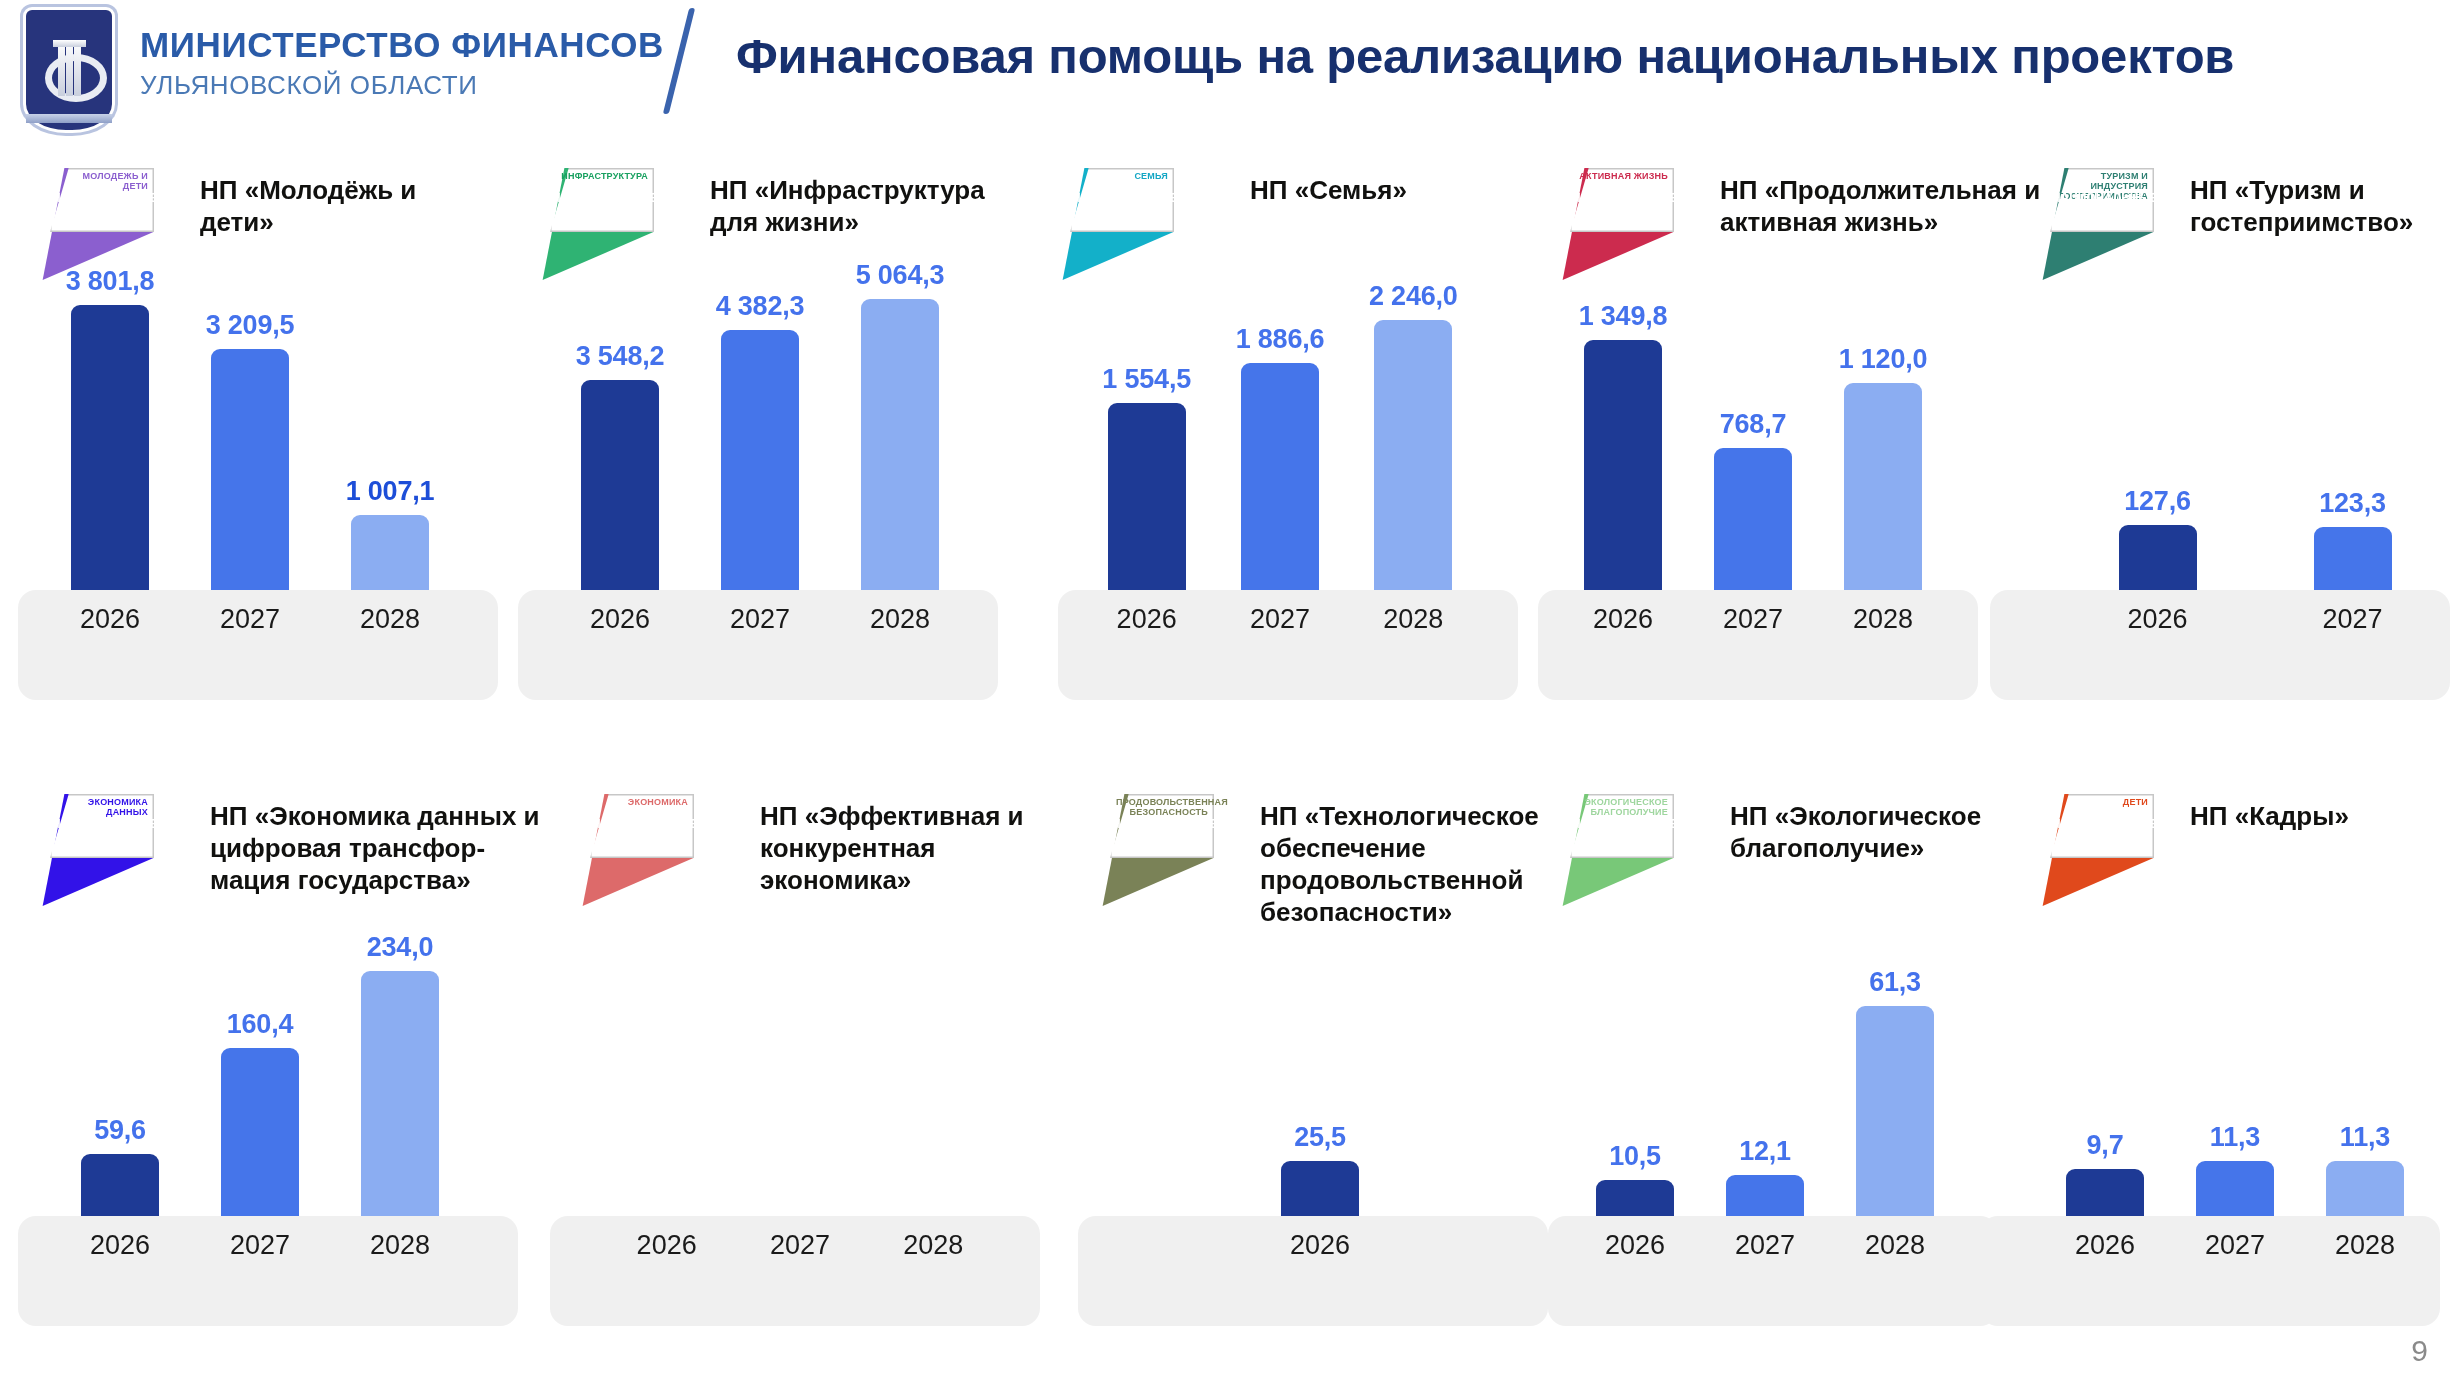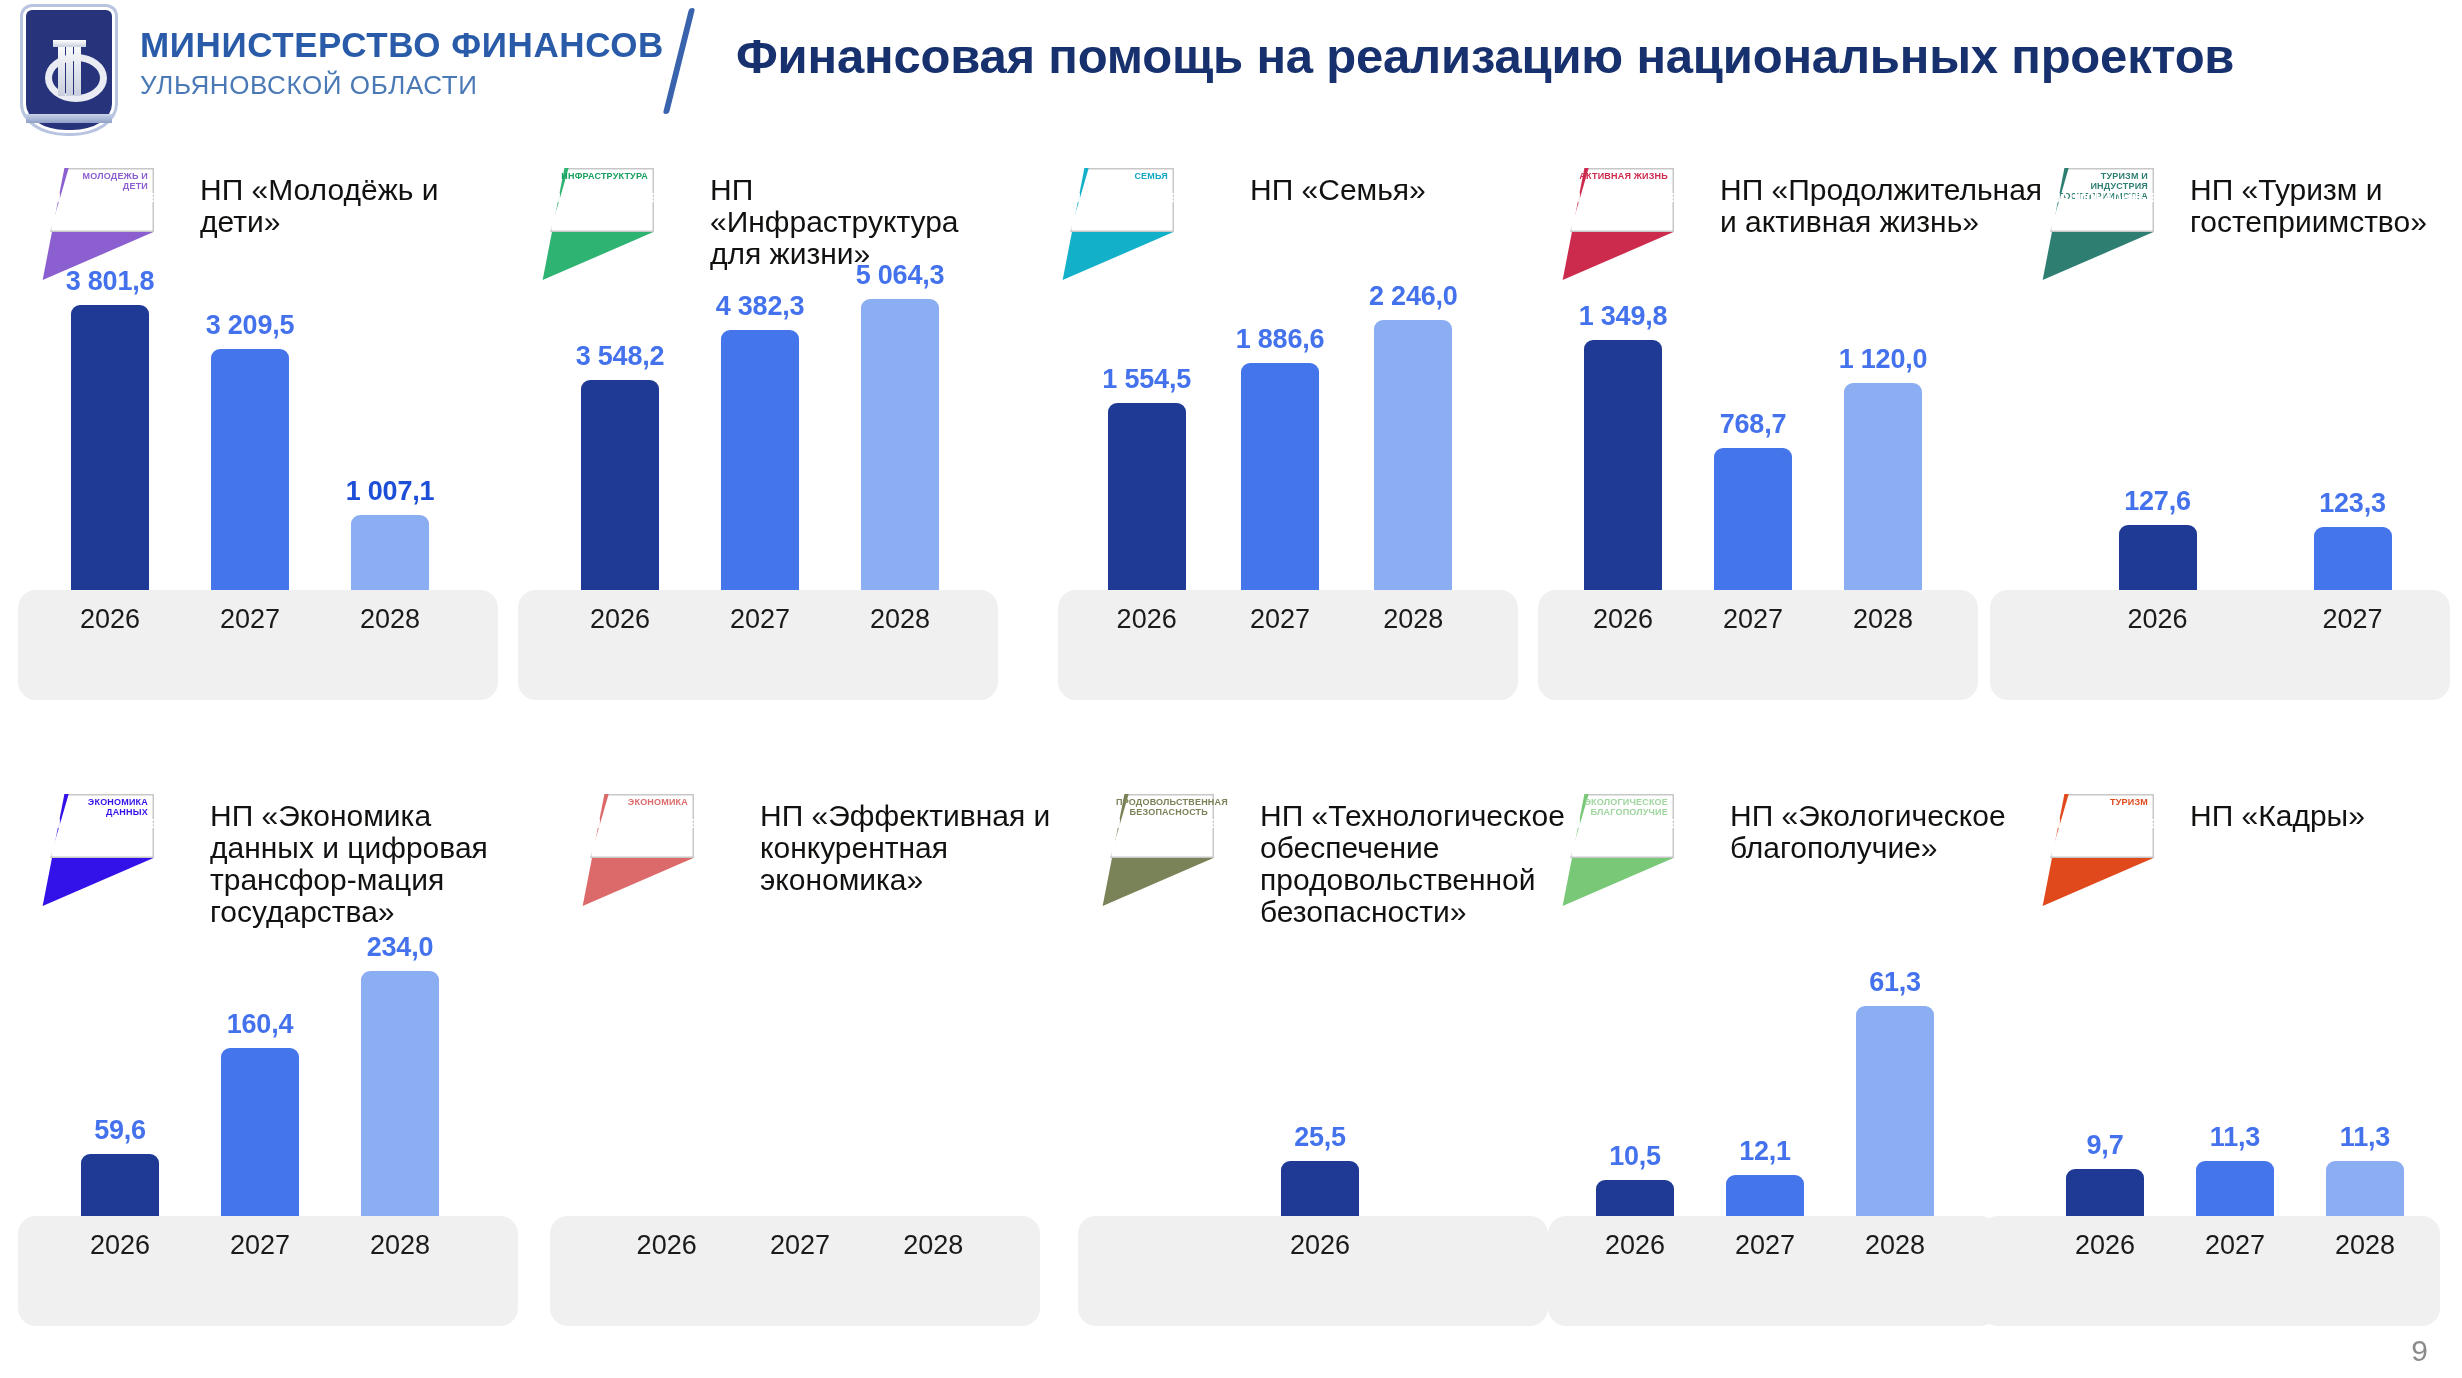--- a/index.html
+++ b/index.html
@@ -88,21 +88,21 @@
     box-sizing:border-box;
   }
   .badge-np{
     position:absolute;left:26px;top:24px;width:92px;
     color:#ffffff;font-size:12px;font-weight:bold;line-height:12.5px;
     text-align:right;padding-right:6px;letter-spacing:-.1px;
     box-sizing:border-box;
   }
   .card-title{
     position:absolute;top:14px;
-    font-size:30px;font-weight:normal;color:#11110f;
+    font-size:26px;font-weight:bold;color:#11110f;
     line-height:32px;
   }
 
   
   .plot{position:absolute;left:0;right:0;top:120px;bottom:0;}
   .bars{
     position:absolute;left:0;right:0;bottom:170px;height:330px;
     display:flex;align-items:flex-end;
   }
   .bar-slot{position:relative;display:flex;flex-direction:column;
@@ -479,21 +479,21 @@
             <div class="year-lbl">2028</div>
           </div>
         </div>
       </div>
     </div>
     <div class="card" style="left: 2000px; width: 462px;">
       <div class="card-head">
         <div class="badge">
           <div class="badge-body" style="background: rgb(224, 73, 28);"></div>
           <div class="badge-outline"></div>
-          <div class="badge-cat" style="color: rgb(224, 73, 28);">ТУРИЗМ</div>
+          <div class="badge-cat" style="color: rgb(224, 73, 28);">ДЕТИ</div>
           <div class="badge-np">НАЦИОНАЛЬНЫЕ ПРОЕКТЫ РОССИИ</div>
         </div>
         <div class="card-title" style="left: 190px; width: 260px;">НП «Кадры»</div>
       </div>
       <div class="plot">
         <div class="panel" style="left: -20px; width: 460px; background: rgb(240, 240, 240);"></div>
         <div class="bars" style="left: 40px; width: 390px;">
           <div class="bar-slot" style="width: 130px;">
             <div class="bar-val" style="color: rgb(68, 114, 236);">9,7</div>
             <div class="bar c0" style="height: 47.2124px;"></div>

